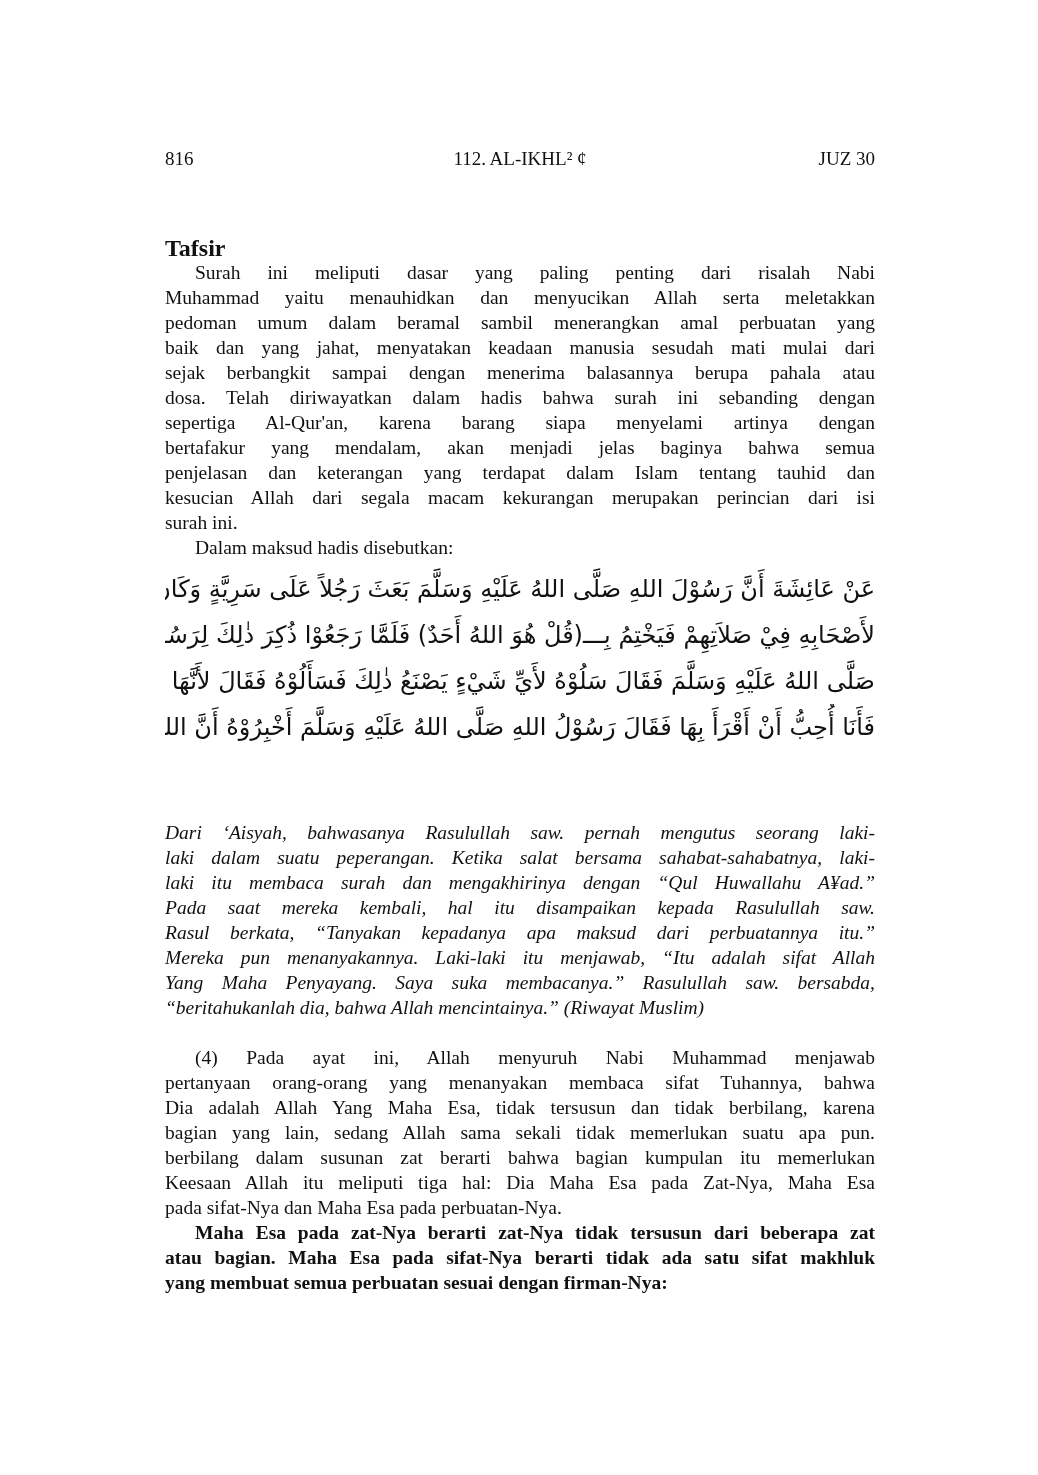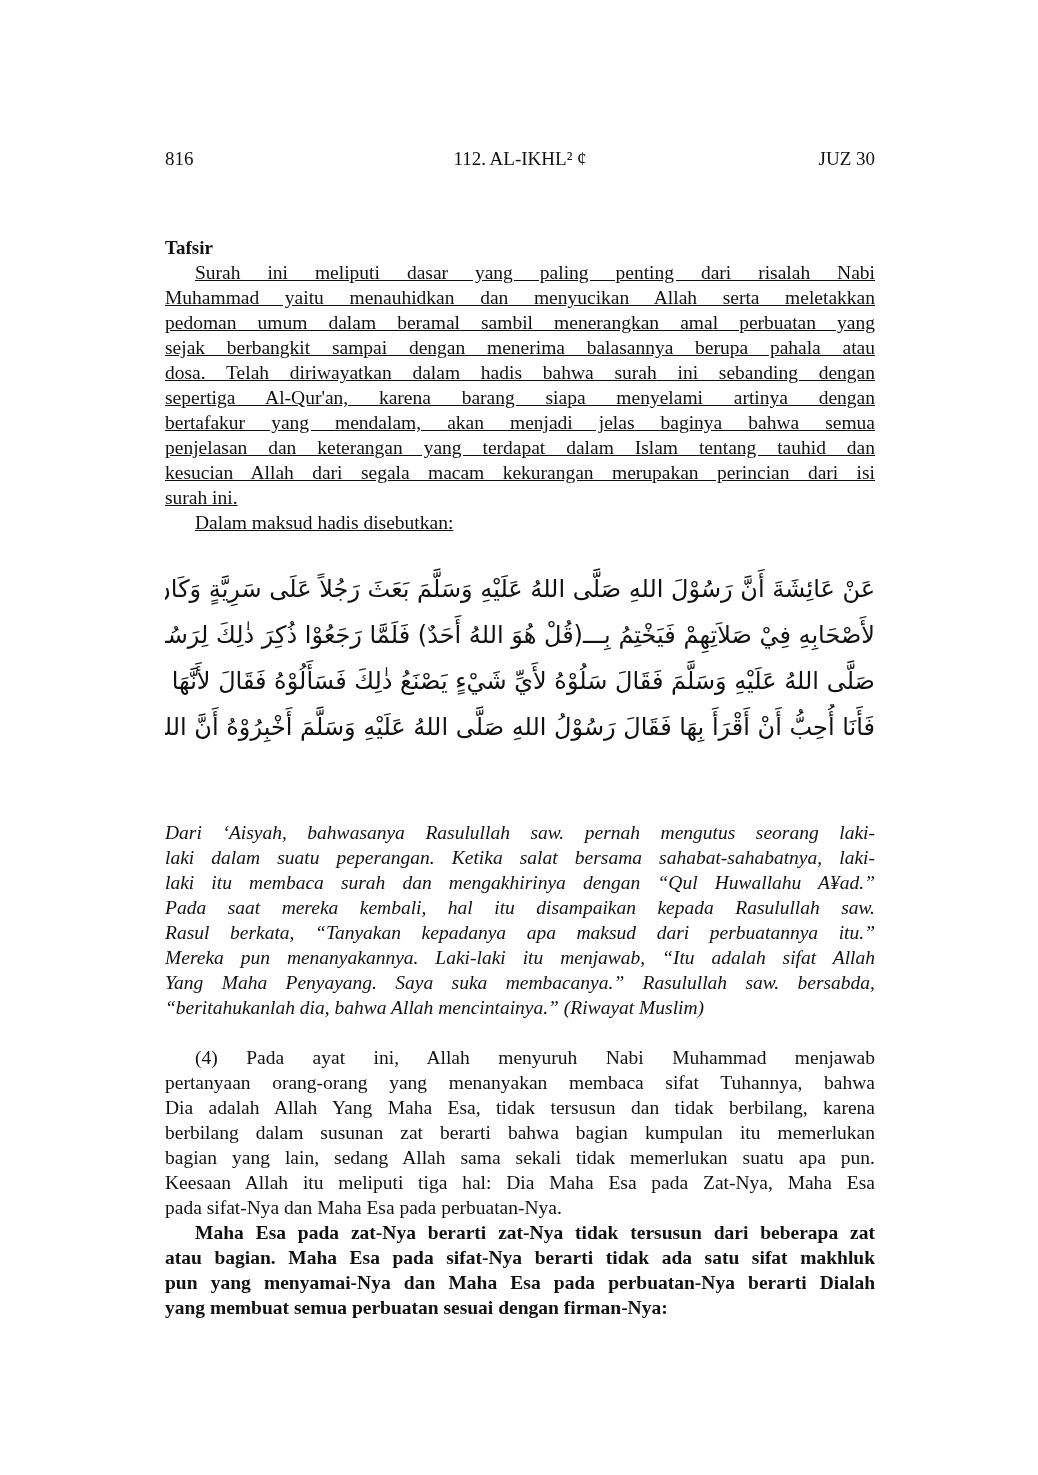--- a/index.html
+++ b/index.html
@@ -31,21 +31,21 @@
       line-height: 26px;
     }
     .running-header .page-num { position: absolute; left: 0; top: 0; }
     .running-header .chapter { position: absolute; left: 0; width: 710px; text-align: center; top: 0; }
     .running-header .juz { position: absolute; right: 0; top: 0; }
 
     .section-title {
       position: absolute;
       top: 236px;
       left: 0;
-      font-size: 19px;
+      font-size: 24px;
       font-weight: bold;
       line-height: 24px;
     }
 
     .block {
       position: absolute;
       left: 0;
       width: 710px;
     }
     .line {
@@ -98,24 +98,25 @@
 <div class="page">
 
   <div class="running-header">
     <span class="page-num">816</span>
     <span class="chapter">112. AL-IKHL² ¢</span>
     <span class="juz">JUZ 30</span>
   </div>
 
   <div class="section-title">Tafsir</div>
 
-  <div class="block" style="top:260px;text-decoration:underline;">
+  <div class="block" style="top:260px;">
     <span class="line indent">Surah ini meliputi dasar yang paling penting dari risalah Nabi</span>
     <span class="line">Muhammad yaitu menauhidkan dan menyucikan Allah serta meletakkan</span>
     <span class="line">pedoman umum dalam beramal sambil menerangkan amal perbuatan yang</span>
+    <span class="line">baik dan yang jahat, menyatakan keadaan manusia sesudah mati mulai dari</span>
     <span class="line">sejak berbangkit sampai dengan menerima balasannya berupa pahala atau</span>
     <span class="line">dosa. Telah diriwayatkan dalam hadis bahwa surah ini sebanding dengan</span>
     <span class="line">sepertiga Al-Qur'an, karena barang siapa menyelami artinya dengan</span>
     <span class="line">bertafakur yang mendalam, akan menjadi jelas baginya bahwa semua</span>
     <span class="line">penjelasan dan keterangan yang terdapat dalam Islam tentang tauhid dan</span>
     <span class="line">kesucian Allah dari segala macam kekurangan merupakan perincian dari isi</span>
     <span class="line last">surah ini.</span>
     <span class="line indent last">Dalam maksud hadis disebutkan:</span>
   </div>
 
@@ -134,26 +135,25 @@
     <span class="line">Rasul berkata, “Tanyakan kepadanya apa maksud dari perbuatannya itu.”</span>
     <span class="line">Mereka pun menanyakannya. Laki-laki itu menjawab, “Itu adalah sifat Allah</span>
     <span class="line">Yang Maha Penyayang. Saya suka membacanya.” Rasulullah saw. bersabda,</span>
     <span class="line last">“beritahukanlah dia, bahwa Allah mencintainya.” (Riwayat Muslim)</span>
   </div>
 
   <div class="block" style="top:1045px;">
     <span class="line indent">(4) Pada ayat ini, Allah menyuruh Nabi Muhammad menjawab</span>
     <span class="line">pertanyaan orang-orang yang menanyakan membaca sifat Tuhannya, bahwa</span>
     <span class="line">Dia adalah Allah Yang Maha Esa, tidak tersusun dan tidak berbilang, karena</span>
+    <span class="line">bagian yang lain, sedang Allah sama sekali tidak memerlukan suatu apa pun.</span>
     <span class="line">berbilang dalam susunan zat berarti bahwa bagian kumpulan itu memerlukan</span>
-    <span class="line">bagian yang lain, sedang Allah sama sekali tidak memerlukan suatu apa pun.</span>
     <span class="line">Keesaan Allah itu meliputi tiga hal: Dia Maha Esa pada Zat-Nya, Maha Esa</span>
     <span class="line last">pada sifat-Nya dan Maha Esa pada perbuatan-Nya.</span>
   </div>
 
   <div class="block" style="top:1220px;font-weight:bold;">
     <span class="line indent">Maha Esa pada zat-Nya berarti zat-Nya tidak tersusun dari beberapa zat</span>
     <span class="line">atau bagian. Maha Esa pada sifat-Nya berarti tidak ada satu sifat makhluk</span>
-    <span class="line">pun yang menyamai-Nya dan Maha Esa pada perbuatan-Nya berarti Dialah</span>
     <span class="line last">yang membuat semua perbuatan sesuai dengan firman-Nya:</span>
   </div>
 
 </div>
 
 </body></html>

